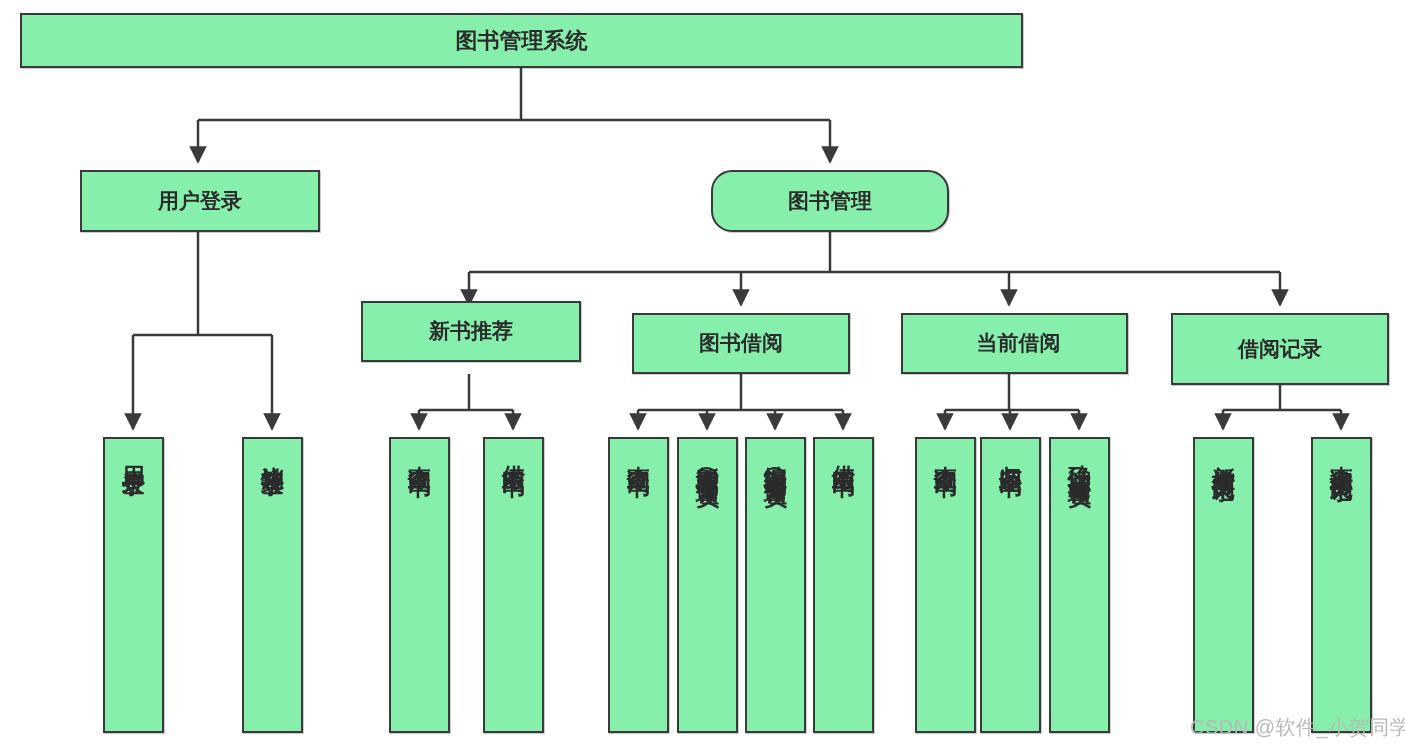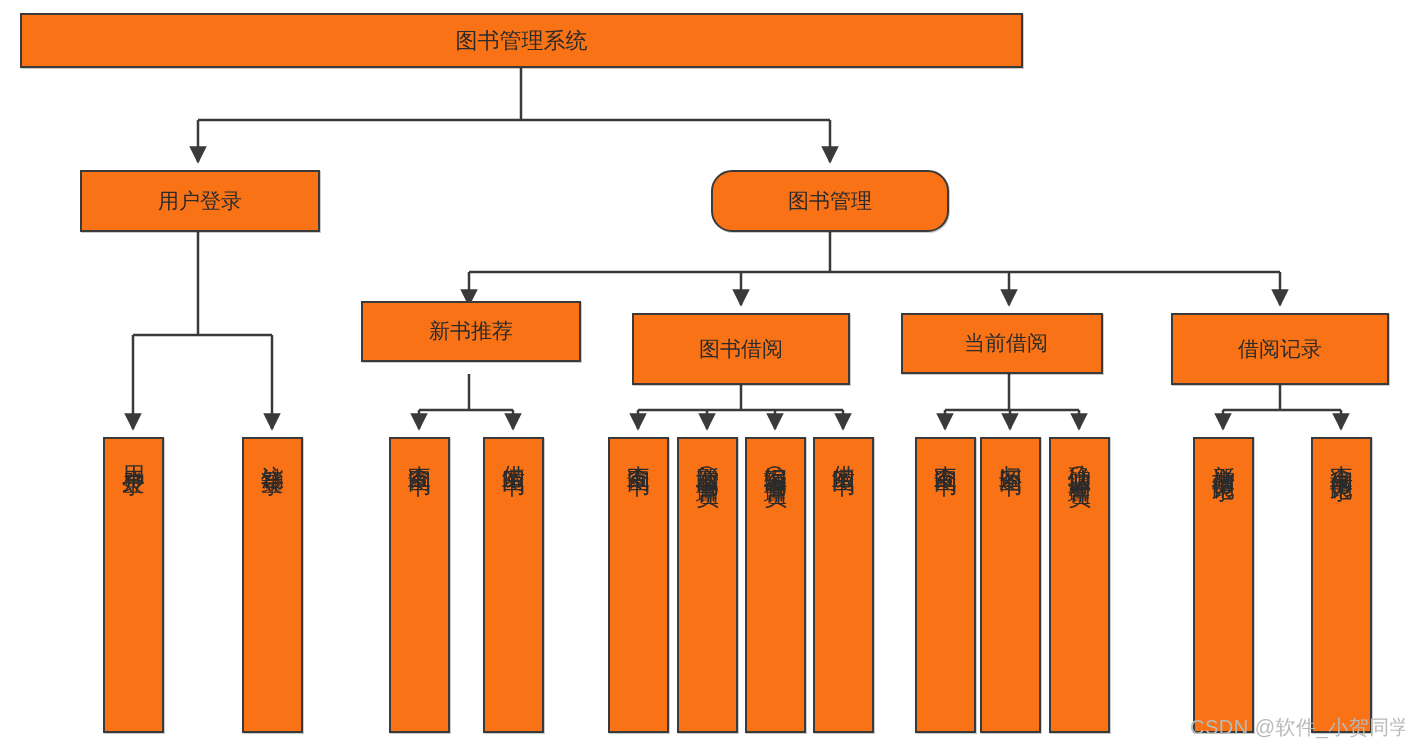--- a/index.html
+++ b/index.html
@@ -22,26 +22,27 @@
     left: 0;
     top: 0;
     width: 1405px;
     height: 747px;
     pointer-events: none;
   }
   .node {
     position: absolute;
     box-sizing: border-box;
     border: 2px solid #3a3a3a;
-    background: #f97316;
+    background: #86efac;
     display: flex;
     align-items: center;
     justify-content: center;
     color: #2b2b2b;
     box-shadow: 1px 1px 0 rgba(0,0,0,0.20);
+    font-weight: bold;
   }
   .node .lbl {
     display: block;
     text-align: center;
     line-height: 1.18;
     white-space: nowrap;
   }
   .node.horiz .lbl {
     font-size: 21px;
   }
@@ -137,25 +138,25 @@
   </div>
 
   <div class="node horiz" style="left:711px; top:170px; width:238px; height:62px;border-radius:21px;">
     <span class="lbl">图书管理</span>
   </div>
 
   <div class="node horiz" style="left:361px; top:301px; width:220px; height:61px;">
     <span class="lbl">新书推荐</span>
   </div>
 
-  <div class="node horiz" style="left:632px; top:313px; width:218px; height:72px;">
+  <div class="node horiz" style="left:632px; top:313px; width:218px; height:61px;">
     <span class="lbl">图书借阅</span>
   </div>
 
-  <div class="node horiz" style="left:901px; top:313px; width:202px; height:61px;padding-left:8px;">
+  <div class="node horiz" style="left:901px; top:313px; width:227px; height:61px;padding-left:8px;">
     <span class="lbl">当前借阅</span>
   </div>
 
   <div class="node horiz" style="left:1171px; top:313px; width:218px; height:72px;">
     <span class="lbl">借阅记录</span>
   </div>
 
   <div class="node vert" style="left:103px; top:437px; width:61px; height:296px;">
     <span class="lbl">用户登录</span>
   </div>

